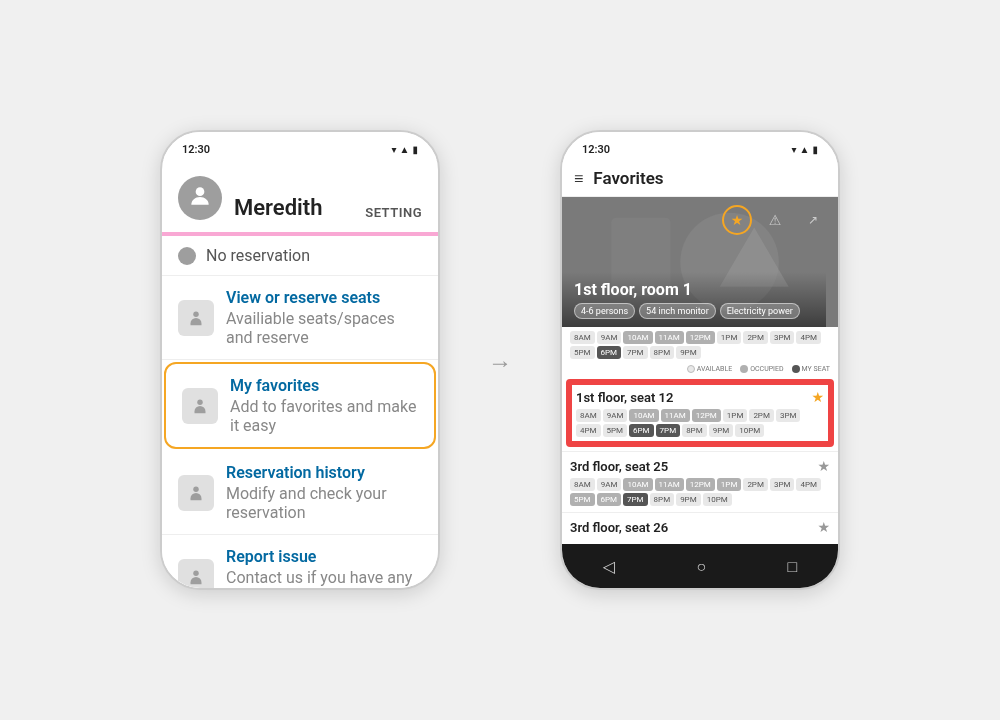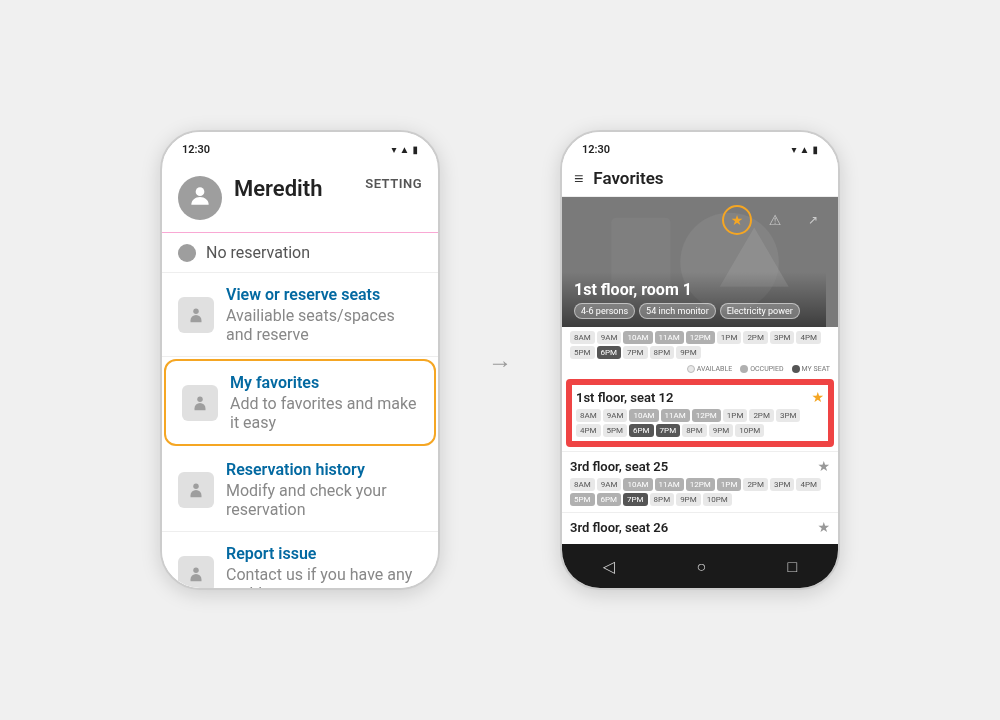--- a/index.html
+++ b/index.html
@@ -71,24 +71,24 @@
     }
 
     .nav-icon {
       color: #ccc;
       font-size: 16px;
     }
 
     
     .profile-header {
       display: flex;
-      align-items: flex-start;
+      align-items: flex-end;
       padding: 16px 16px 12px;
       gap: 12px;
-      border-bottom: 1px solid #f9a8d4;
+      border-bottom: 4px solid #f9a8d4;
     }
 
     .avatar {
       width: 44px;
       height: 44px;
       border-radius: 50%;
       background: #9e9e9e;
       display: flex;
       align-items: center;
       justify-content: center;

